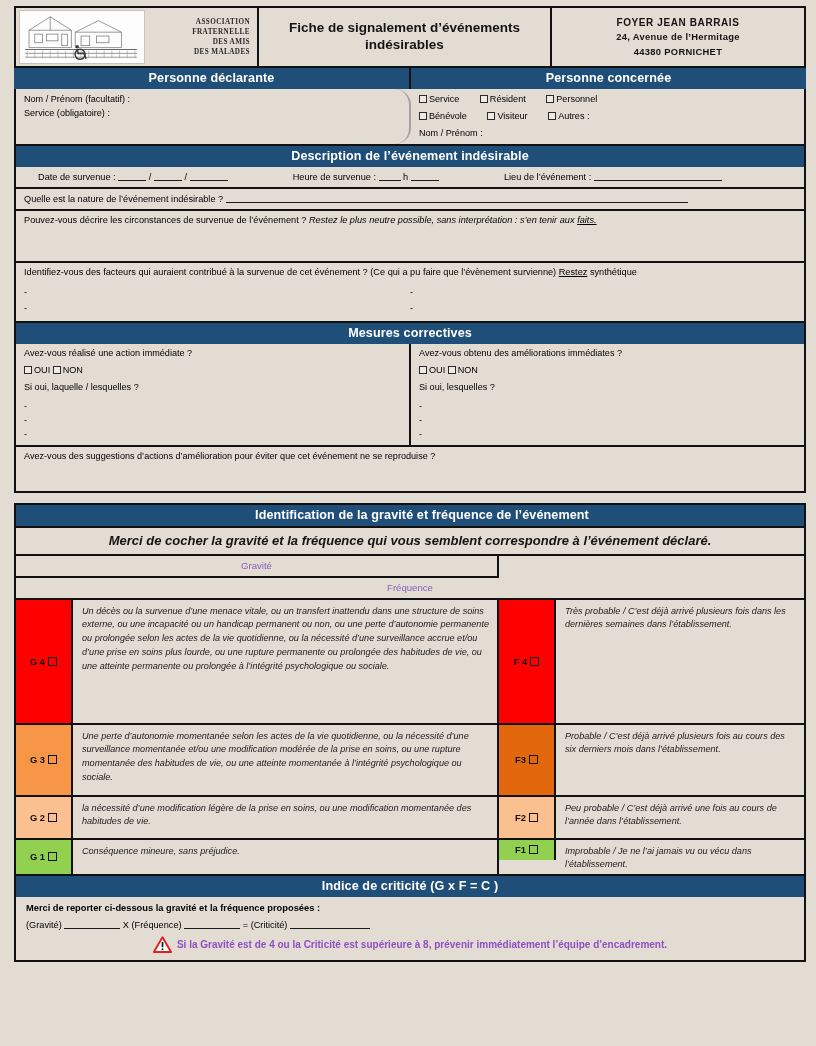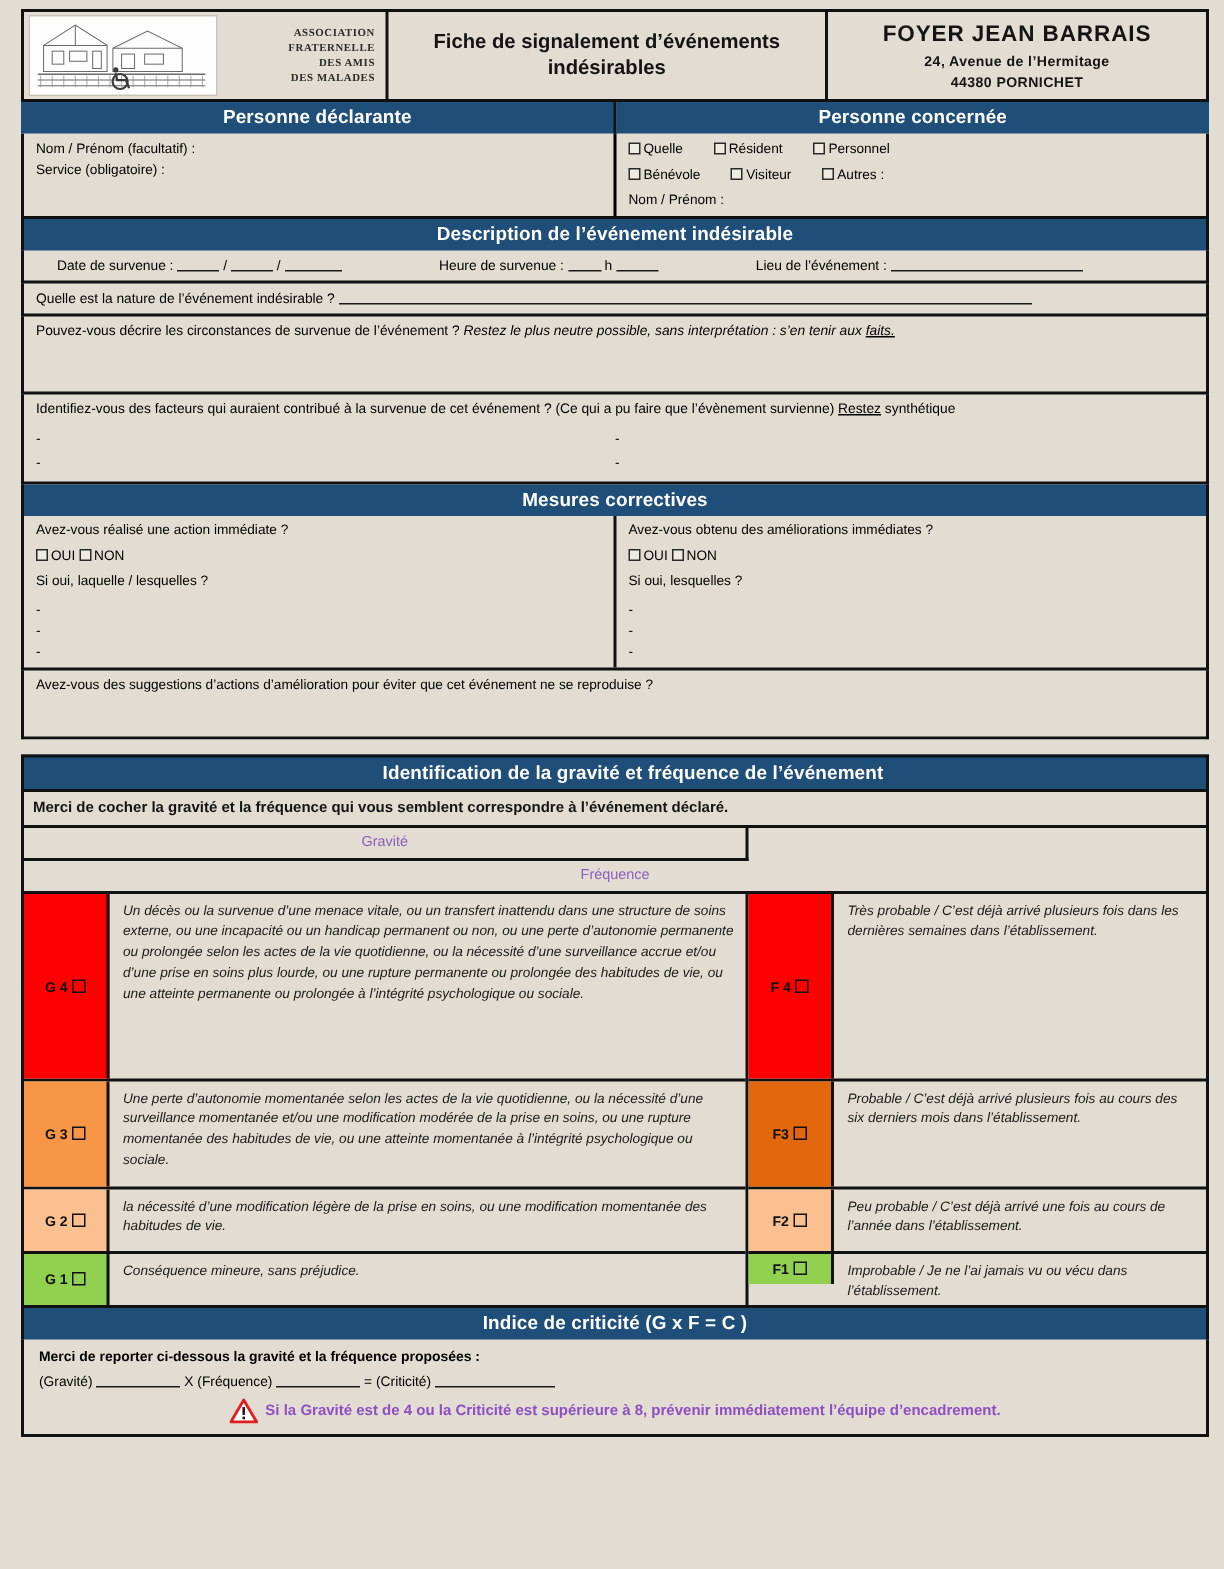--- a/index.html
+++ b/index.html
@@ -53,21 +53,21 @@
     padding: 0 6px; line-height: 1.25;
   }
   .hdr-addr {
     width: 252px;
     display: flex; flex-direction: column;
     align-items: center; justify-content: center;
     text-align: center;
     font-size: 9.4px; font-weight: 700; color: #141414;
     line-height: 1.5; letter-spacing: .3px;
   }
-  .hdr-addr .l1 { font-size: 15px; letter-spacing:.6px;text-align:right; }
+  .hdr-addr .l1 { font-size: 10px; letter-spacing:.6px;text-align:right; }
 
   
   .band {
     background: #1f4e79;
     color: #ffffff;
     text-align: center;
     font-size: 12.6px; font-weight: 700;
     padding: 3px 0 4px;
     letter-spacing: .1px;
   }
@@ -82,21 +82,21 @@
   }
   .ul { text-decoration: underline; }
   .it { font-style: italic; }
 
   
   .persons-head { display: flex; }
   .persons-head > div { flex: 1; }
   .persons-head > div:first-child { border-right: 2px solid #111; }
   .persons-body { display: flex; border: 2px solid #111; border-top: none; }
   .persons-body > div { flex: 1; padding: 5px 8px 6px; }
-  .persons-body > div:first-child { border-right: 2px solid #000000; }
+  .persons-body > div:first-child { border-right: 2px solid #a3a3a3; border-radius: 16px; }
   .pline { margin: 0 0 4px; font-size: 9.1px; }
   .pline:last-child { margin-bottom: 0; }
   .cbrow { margin: 0 0 7px; font-size: 9.1px; }
   .cbrow span.item { display:inline-block; }
   .cbrow span.item + span.item { margin-left: 18px; }
 
   .decl-box { border: 2px solid #111; border-top: none; padding: 3px 6px 3px 8px; }
   .decl-line { font-size: 8.6px; line-height: 1.5; }
 
   
@@ -116,22 +116,22 @@
   .mc-oui { font-size: 9.1px; margin-bottom: 7px; }
   .mc-dash { font-size: 9.1px; line-height: 1.55; }
 
   .sugg-box { border: 2px solid #111; border-top: none; padding: 4px 8px 6px; min-height: 46px; font-size: 9.1px; }
 
   .gap { height: 10px; background: #e2dcd2; }
 
   
   .gt-note {
     border: 2px solid #111; border-top: none;
-    font-size: 10px; font-weight: 700;
-    padding: 5px 6px 6px; color: #141414;
+    text-align: center; font-size: 13px; font-weight: 700;
+    padding: 5px 6px 6px; color: #141414; font-style: italic;
   }
   .gtable { border: 2px solid #111; border-top: none; }
   .gt-hdr { display: flex; flex-direction: column; }
   .gt-hdr .gh {
     text-align: center; color: #8b5fbf;
     font-size: 9.6px; padding: 4px 0 5px;
     border-bottom: 2px solid #111;
   }
   .gh-left  { width: 483px; border-right: 2px solid #111; }
   .gh-right { flex: 1; }
@@ -235,21 +235,21 @@
     <div class="band">Personne concernée</div>
   </div>
 
   <div class="persons-body">
     <div>
       <div class="pline">Nom / Prénom (facultatif) :</div>
       <div class="pline">Service (obligatoire) :</div>
     </div>
     <div>
       <div class="cbrow">
-        <span class="item"><span class="cb"></span><span>Quelle</span></span>
+        <span class="item"><span class="cb"></span><span>Service</span></span>
         <span class="item"><span class="cb"></span><span>Résident</span></span>
         <span class="item"><span class="cb"></span><span>Personnel</span></span>
       </div>
       <div class="cbrow">
         <span class="item"><span class="cb"></span><span>Bénévole</span></span>
         <span class="item"><span class="cb"></span><span>Visiteur</span></span>
         <span class="item"><span class="cb"></span><span>Autres :</span></span>
       </div>
       <div class="pline">Nom / Prénom :</div>
     </div>

